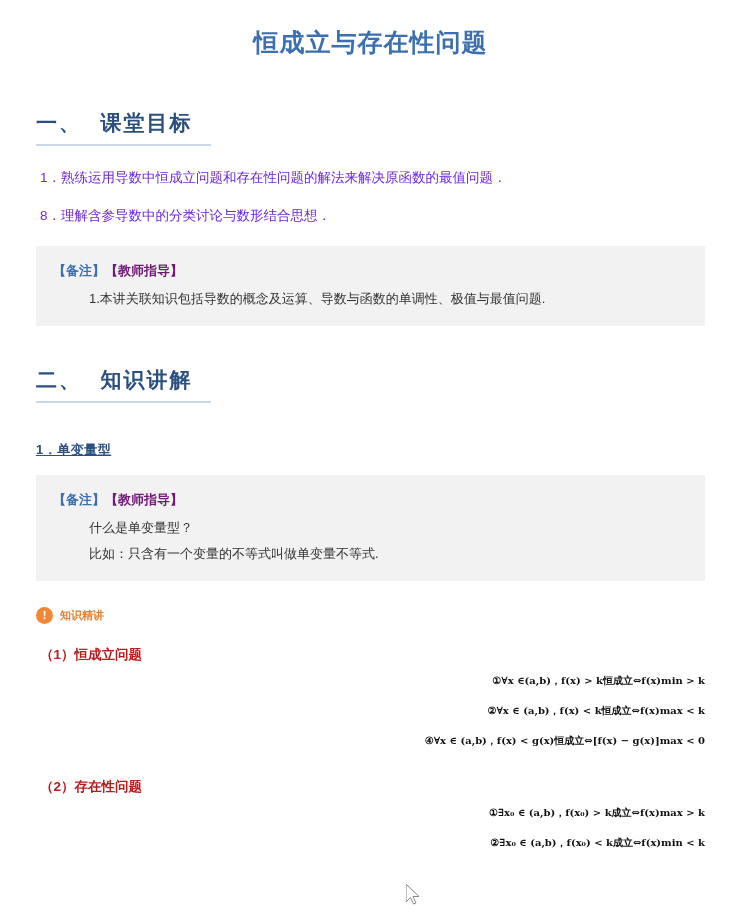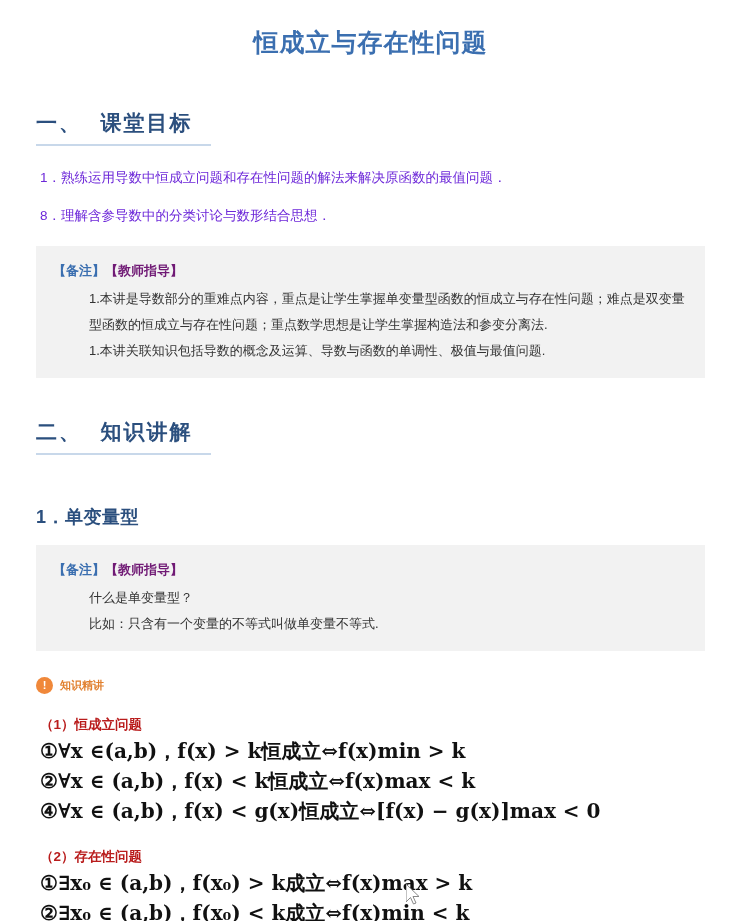--- a/index.html
+++ b/index.html
@@ -84,26 +84,27 @@
     font-weight: bold;
   }
   .note-body {
     padding-left: 36px;
   }
   .note-body p {
     margin: 0;
   }
 
   .sub-head {
-    font-size: 18px;
+    font-size: 13px;
     font-weight: bold;
     color: #2b4f7e;
-    margin-top: 42px;
+    margin-top: 30px;
     margin-bottom: 2px;
     letter-spacing: 0.5px;
+    text-decoration: underline;
   }
 
   
   .kb-head {
     display: flex;
     align-items: center;
     gap: 7px;
     margin-top: 26px;
     margin-bottom: 6px;
   }
@@ -125,26 +126,27 @@
     font-weight: bold;
   }
 
   .list-title {
     font-size: 13.5px;
     font-weight: bold;
     color: #b91c1c;
     margin: 22px 0 2px 4px;
   }
   .formula {
-    font-size: 20px;
+    font-size: 10px;
     line-height: 30px;
     color: #111;
     margin-left: 4px;
     font-family: "DejaVu Serif", serif;
     font-weight: bold;
+    text-align: right;
   }
   
   .cursor {
     position: absolute;
     left: 406px;
     top: 866px;
     width: 16px;
     height: 24px;
     pointer-events: none;
   }
@@ -163,21 +165,20 @@
   </div>
 
   <div class="para">1．熟练运用导数中恒成立问题和存在性问题的解法来解决原函数的最值问题．</div>
   <div class="para">8．理解含参导数中的分类讨论与数形结合思想．</div>
 
   <div class="note-box">
     <div class="note-head">
       <span class="note-tag">【备注】</span><span class="note-role">【教师指导】</span>
     </div>
     <div class="note-body">
-      <p>1.本讲是导数部分的重难点内容，重点是让学生掌握单变量型函数的恒成立与存在性问题；难点是双变量型函数的恒成立与存在性问题；重点数学思想是让学生掌握构造法和参变分离法.</p>
       <p>1.本讲关联知识包括导数的概念及运算、导数与函数的单调性、极值与最值问题.</p>
     </div>
   </div>
 
   <div class="section-head">
     <span class="sh-text">二、</span>
     <span class="sh-text" style="margin-left:14px;">知识讲解</span>
     <div class="section-rule"></div>
   </div>
 

